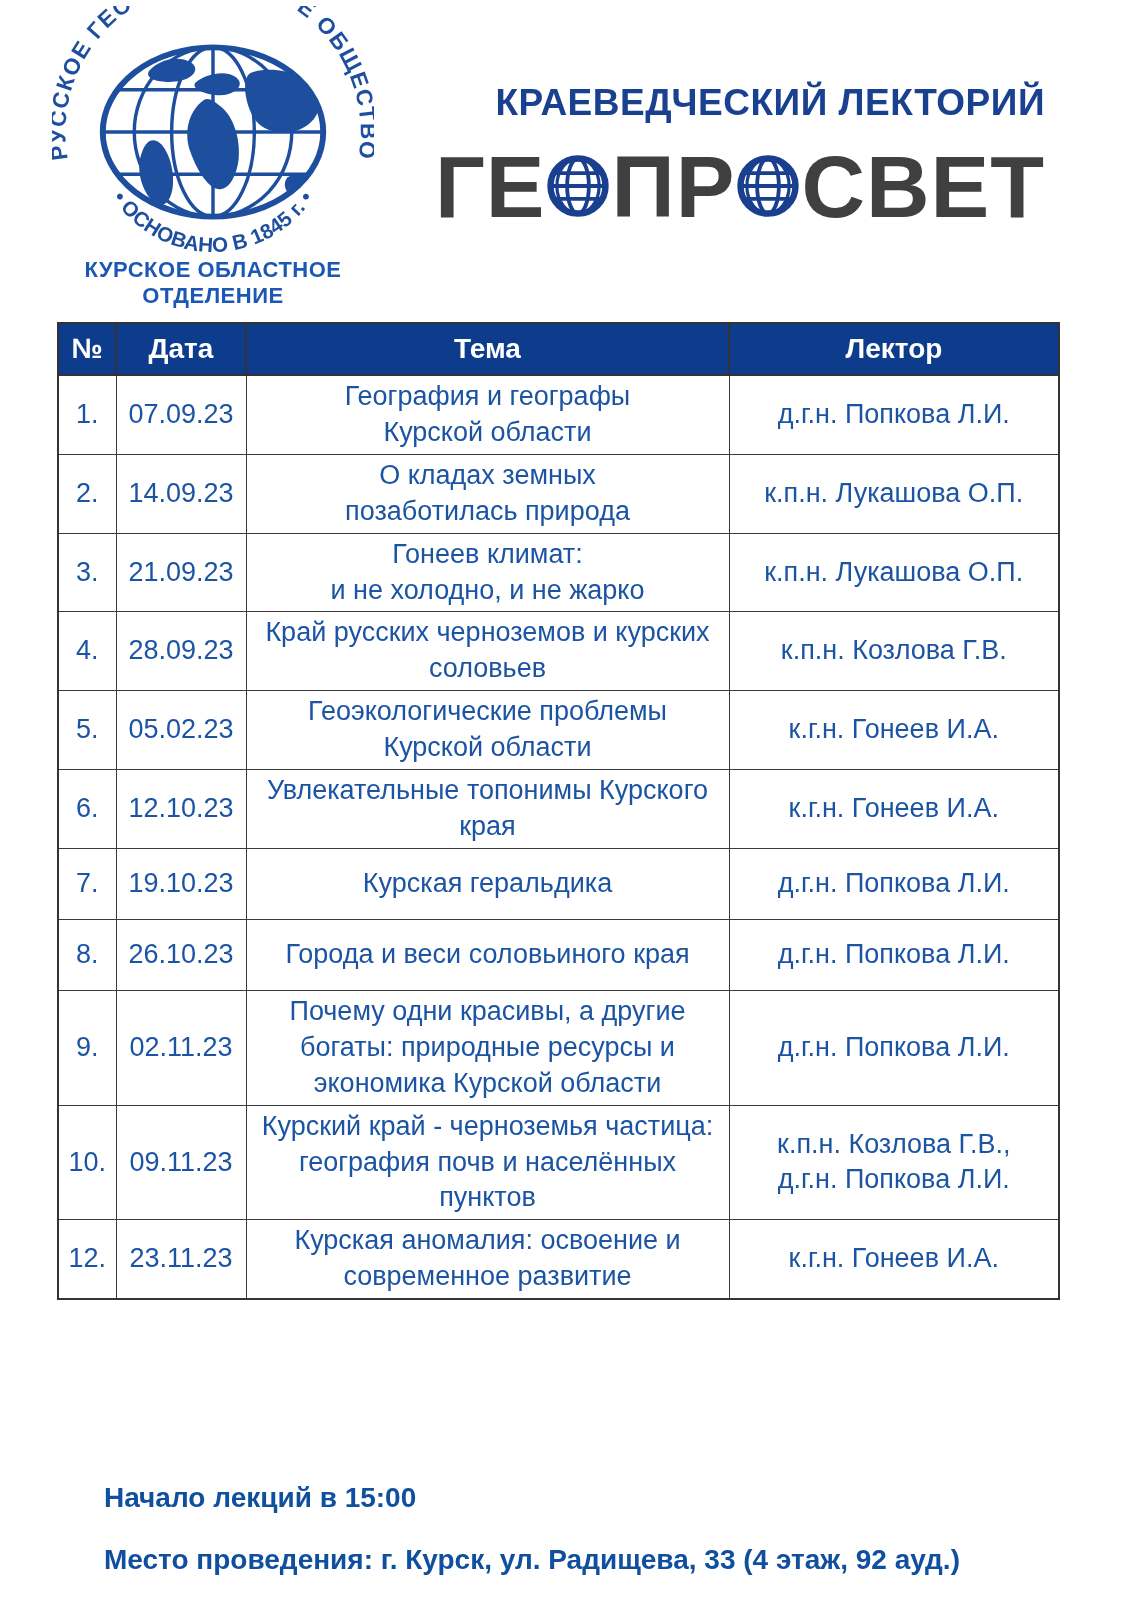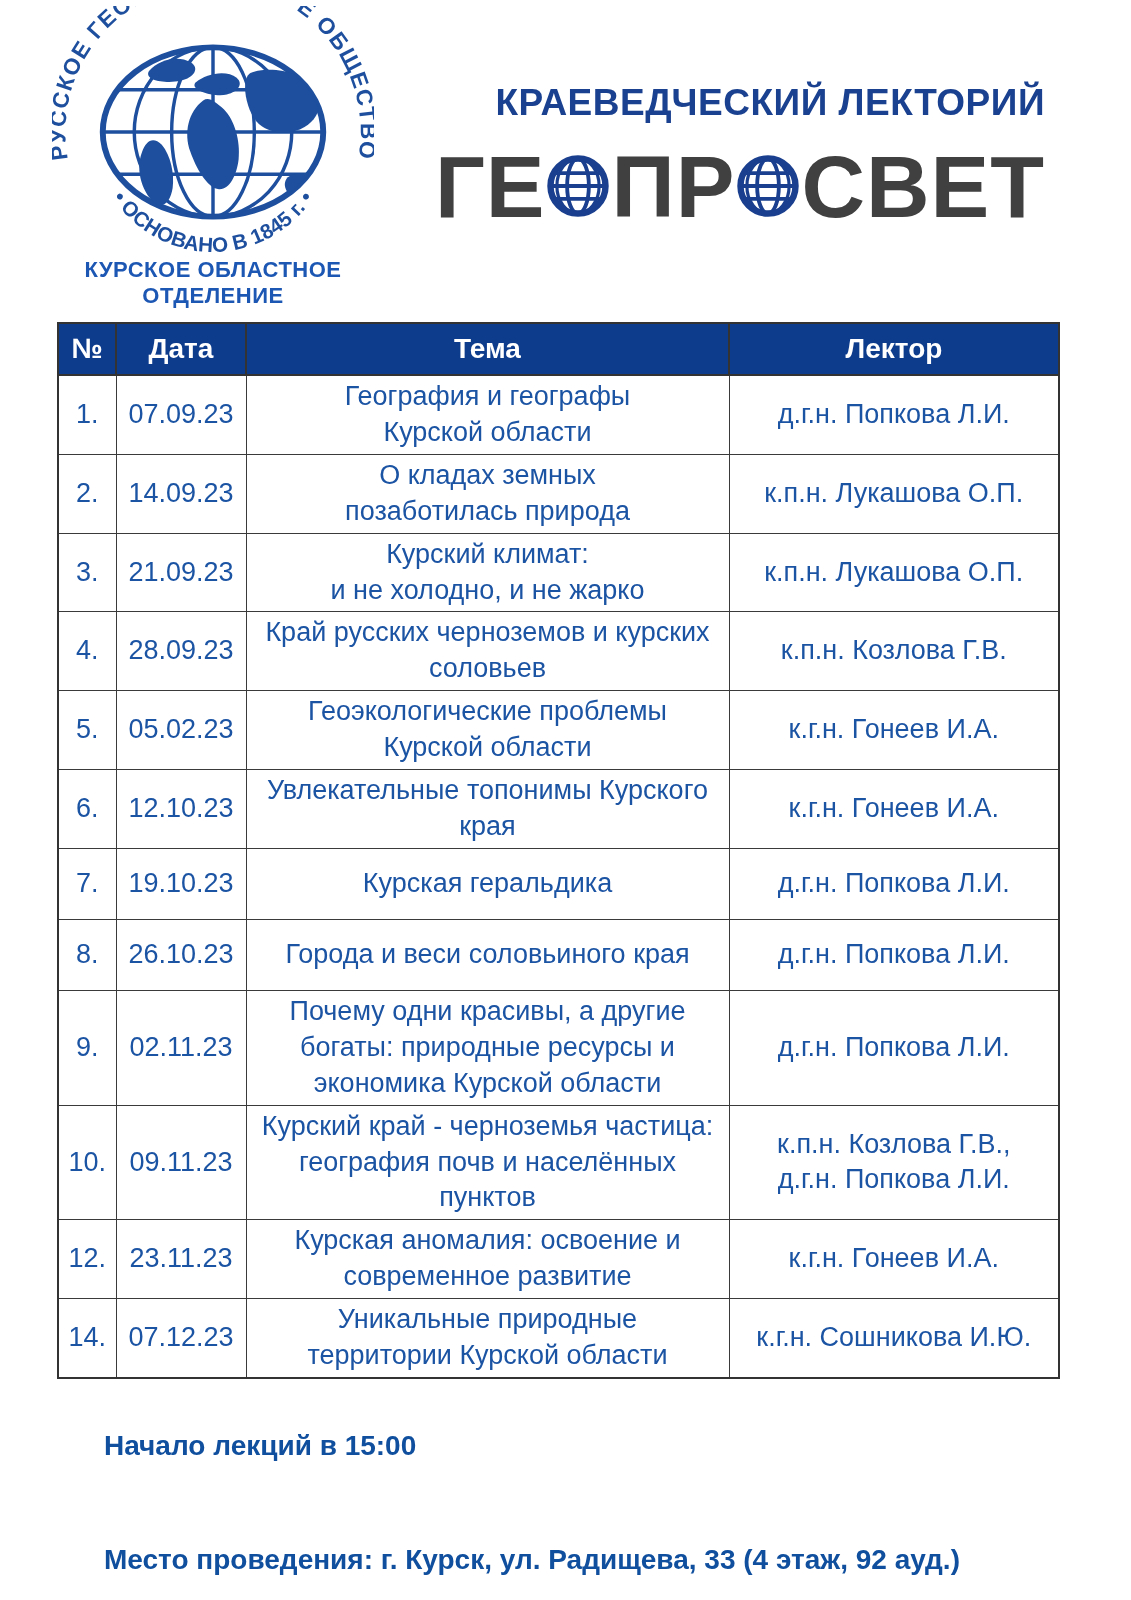--- a/index.html
+++ b/index.html
@@ -48,21 +48,21 @@
   }
   col.c-num{width:58px;}
   col.c-date{width:130px;}
   col.c-topic{width:483px;}
   col.c-lect{width:330px;}
 
   
   .footer-line{
     left:104px;font-size:28px;font-weight:bold;color:#0f4f9e;
   }
-  #footer-line1{top:1430px;}
+  #footer-line1{top:1482px;}
   #footer-line2{top:1544px;}
 </style>
 </head>
 <body>
 
 <svg id="rgs-logo" class="abs" viewBox="0 0 320 256">
   <defs>
     <path id="arcTop" d="M 15.1,166.8 A 150,150 0 1 1 304.9,166.8" fill="none"></path>
     <path id="arcBottom" d="M 45.4,169.7 A 122,122 0 0 0 274.6,169.7" fill="none"></path>
     <clipPath id="globeClip">
@@ -150,21 +150,21 @@
       <tr>
         <td>2.</td>
         <td>14.09.23</td>
         <td>О кладах земных
 позаботилась природа</td>
         <td>к.п.н. Лукашова О.П.</td>
       </tr>
       <tr>
         <td>3.</td>
         <td>21.09.23</td>
-        <td>Курский климат:
+        <td>Гонеев климат:
 и не холодно, и не жарко</td>
         <td>к.п.н. Лукашова О.П.</td>
       </tr>
       <tr>
         <td>4.</td>
         <td>28.09.23</td>
         <td>Край русских черноземов и курских
 соловьев</td>
         <td>к.п.н. Козлова Г.В.</td>
       </tr>
@@ -211,24 +211,17 @@
         <td>к.п.н. Козлова Г.В.,
 д.г.н. Попкова Л.И.</td>
       </tr>
       <tr>
         <td>12.</td>
         <td>23.11.23</td>
         <td>Курская аномалия: освоение и
 современное развитие</td>
         <td>к.г.н. Гонеев И.А.</td>
       </tr>
-      <tr>
-        <td>14.</td>
-        <td>07.12.23</td>
-        <td>Уникальные природные
-территории Курской области</td>
-        <td>к.г.н. Сошникова И.Ю.</td>
-      </tr>
     </tbody>
 </table>
 
 <div id="footer-line1" class="abs footer-line">Начало лекций в 15:00</div>
 <div id="footer-line2" class="abs footer-line">Место проведения: г. Курск, ул. Радищева, 33 (4 этаж, 92 ауд.)</div>
 
 </body></html>

